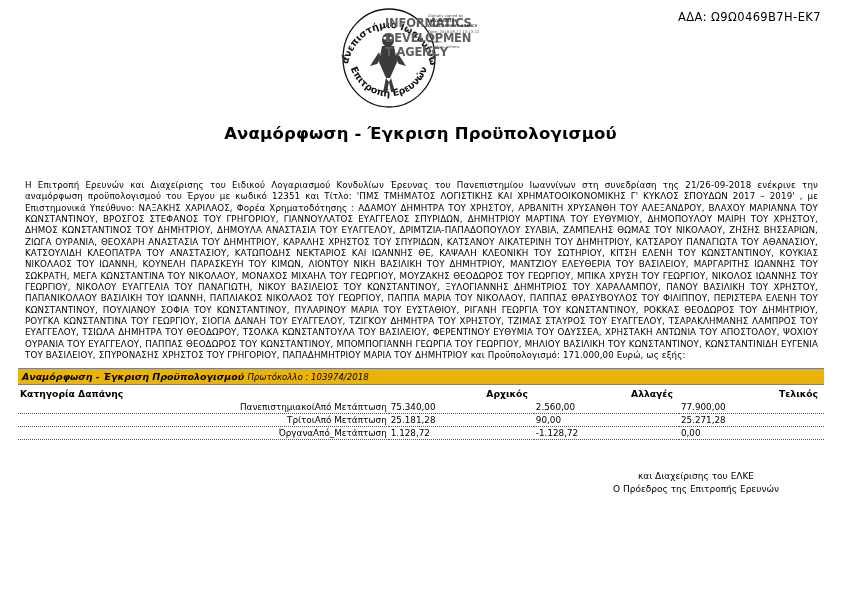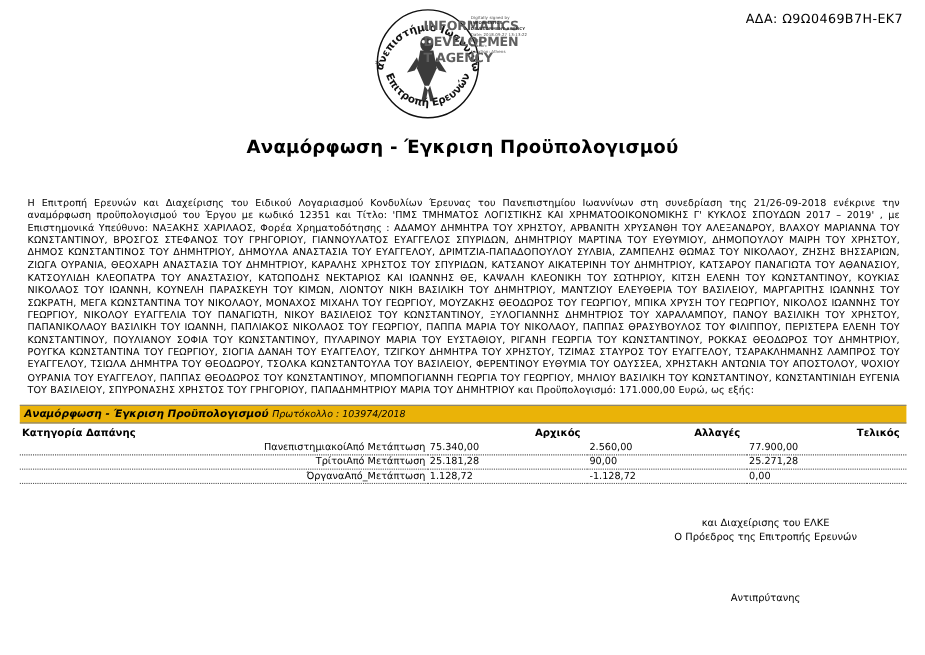--- a/index.html
+++ b/index.html
@@ -278,14 +278,13 @@
     </tbody>
   </table>
 </div>
 
 <div class="signature">
   <div>και Διαχείρισης του ΕΛΚΕ</div>
   <div>Ο Πρόεδρος της Επιτροπής Ερευνών</div>
 </div>
 
 <div class="signature-name">
-  <div>Αντιπρύτανης</div>
 </div>
 
 </body></html>

